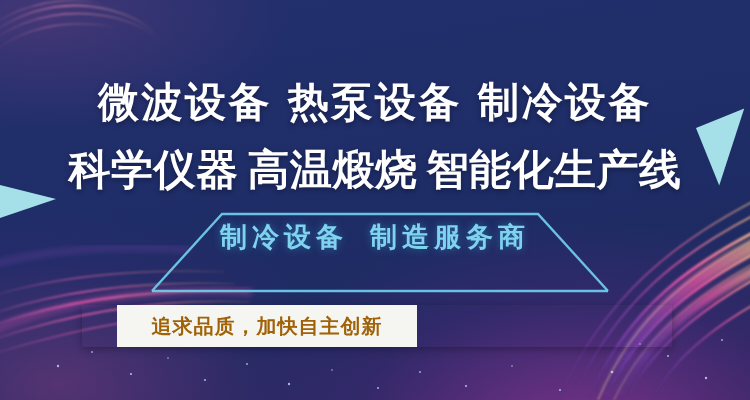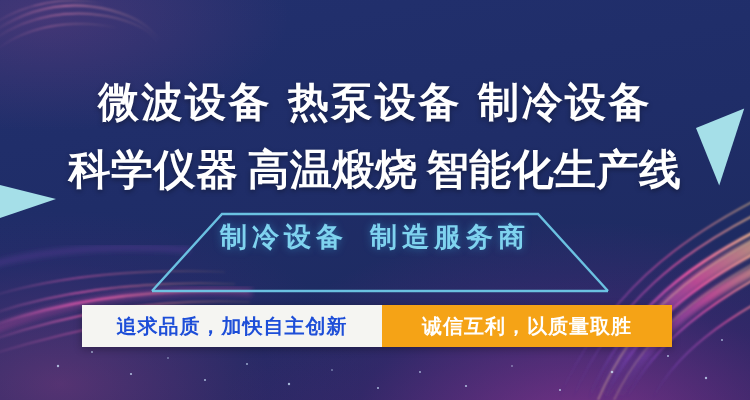--- a/index.html
+++ b/index.html
@@ -83,23 +83,23 @@
   
   .tagbar{
     position:absolute; left:82px; top:305px;
     width:590px; height:42px;
     display:flex;
     box-shadow:0 2px 8px rgba(0,0,0,.30);
   }
   .tag-white{
     flex:0 0 300px;
     background:#f5f5f2;
-    color:#1d4ed8;
+    color:#a16207;
     display:flex; align-items:center; justify-content:center;
-    font-size:20px; font-weight:700; letter-spacing:1px;
+    font-size:20px; font-weight:700; letter-spacing:1px;margin-left:35px;
   }
   .tag-orange{
     flex:1 1 auto;
     background:#f5a316;
     color:#ffffff;
     display:flex; align-items:center; justify-content:center;
     font-size:20px; font-weight:700; letter-spacing:1px;
   }
 </style>
 </head>
@@ -210,16 +210,15 @@
       <polyline points="152,291 222,214 538,214 608,291" fill="none" stroke="#6fc9e8" stroke-width="2.4" stroke-opacity=".95"></polyline>
       <line x1="152" y1="291" x2="608" y2="291" stroke="#6fc9e8" stroke-width="2.4" stroke-opacity=".95"></line>
     </svg>
   </div>
 
   <div class="slogan"><span>制冷设备</span><span class="gap"></span><span>制造服务商</span></div>
 
 
   <div class="tagbar">
     <div class="tag-white">追求品质，加快自主创新</div>
-    <div class="tag-orange">诚信互利，以质量取胜</div>
   </div>
 
 </div>
 
 </body></html>

